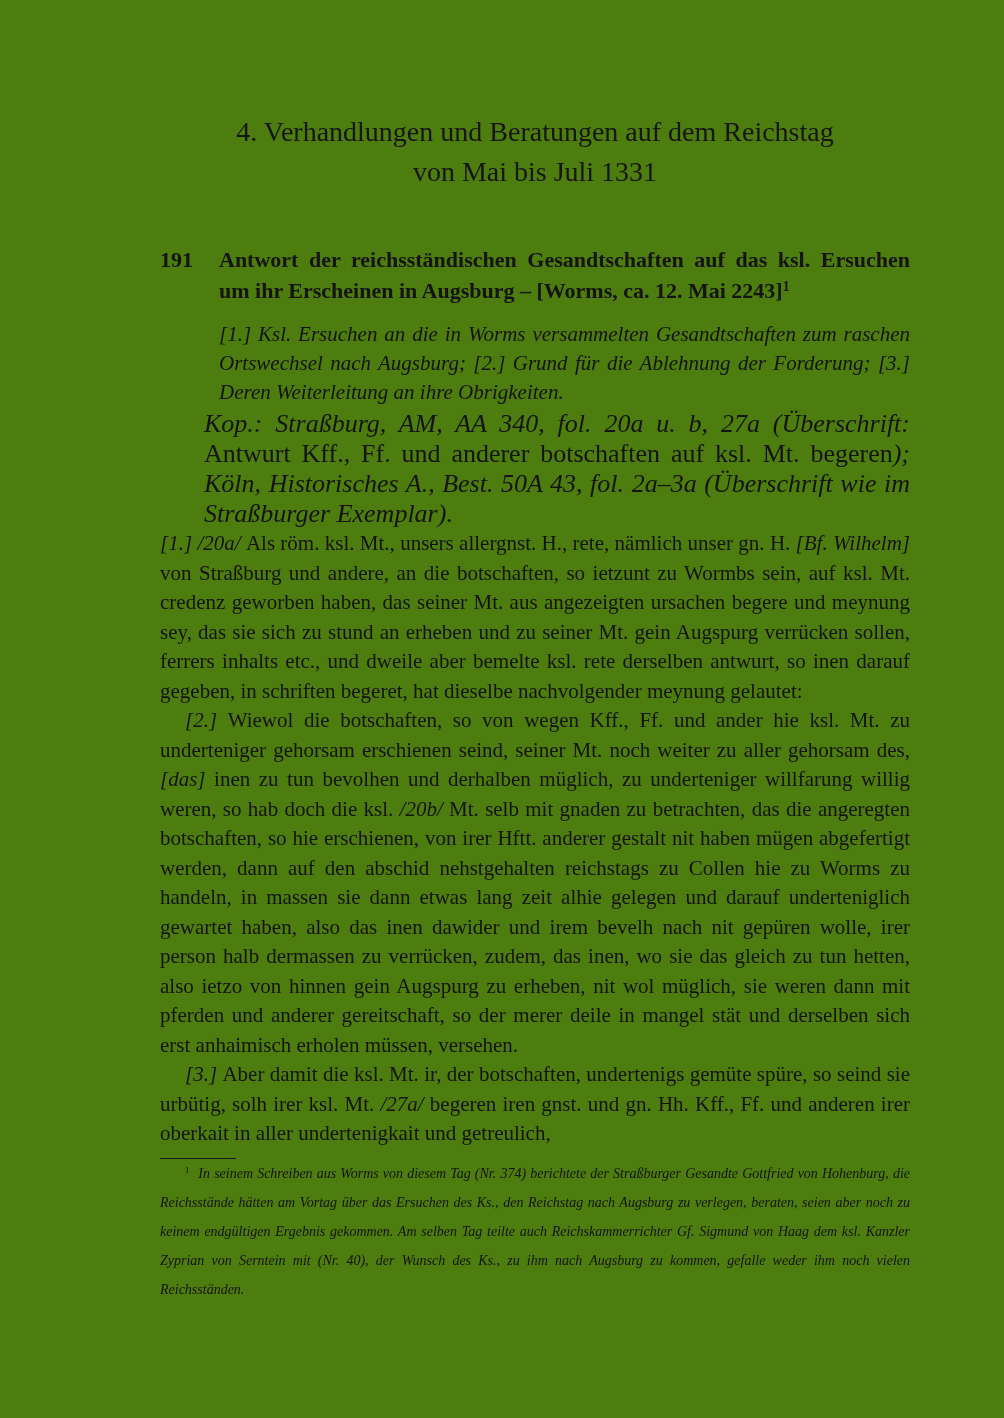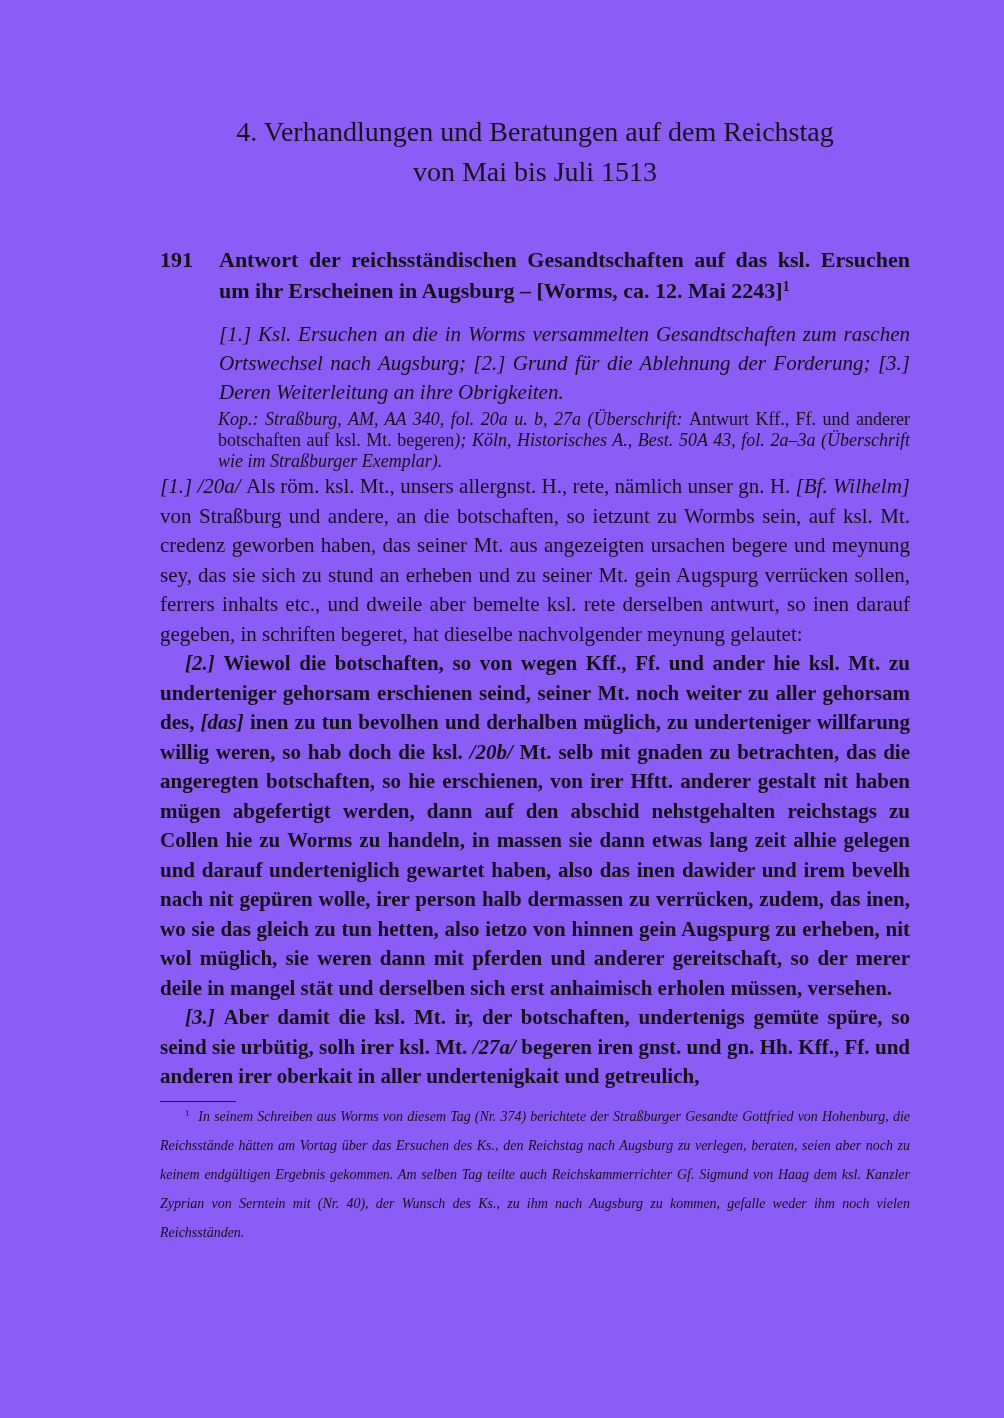--- a/index.html
+++ b/index.html
@@ -4,21 +4,21 @@
 <style>
   html, body {
     margin: 0;
     padding: 0;
     background: #ffffff;
   }
   .page {
     position: relative;
     width: 1004px;
     height: 1418px;
-    background: #8b5cf6;
+    background: #4d7c0f;
     color: #141414;
     font-family: "Liberation Serif", "DejaVu Serif", serif;
     box-sizing: border-box;
     padding: 112px 94px 16px 160px;
     overflow: hidden;
   }
   .chapter-heading {
     font-size: 28px;
     font-weight: normal;
     line-height: 40px;
@@ -50,33 +50,33 @@
     line-height: 0;
   }
   .entry-title sup { font-weight: bold; }
   .summary {
     margin: 14px 0 0 59px;
     font-size: 21px;
     line-height: 29px;
     text-align: justify;
   }
   .source-note {
-    margin: 2px 0 0 58px;
-    font-size: 18px;
-    line-height: 21px;
+    margin: 2px 0 0 44px;
+    font-size: 26px;
+    line-height: 30px;
     text-align: justify;
   }
   .body-para {
     margin: 0;
     font-size: 21px;
     line-height: 29.5px;
     text-align: justify;
   }
   .body-block { }
-  .body-para.indent { text-indent: 25px; font-weight: bold; }
+  .body-para.indent { text-indent: 25px; }
   i { font-style: italic; }
   .footnote-rule {
     margin-top: 9px;
     width: 76px;
     height: 0;
     border-top: 1.5px solid #1a1a1a;
   }
   .footnote {
     font-size: 14px;
     line-height: 29px;
@@ -86,21 +86,21 @@
   .footnote .fn-text { font-style: italic; }
   .footnote sup { margin-right: 9px; font-style: normal; }
 </style>
 </head>
 <body>
 
 <div class="page">
 
   <h1 class="chapter-heading">
     <span>4. Verhandlungen und Beratungen auf dem Reichstag</span><br>
-    <span>von Mai bis Juli 1513</span>
+    <span>von Mai bis Juli 1331</span>
   </h1>
 
   <div class="entry-heading">
     <span class="entry-number">191</span>
     <span class="entry-title"><span>Antwort der reichsständischen Gesandtschaften auf das ksl. Ersuchen um ihr Erscheinen in Augsburg – [Worms, ca. 12. Mai 2243]</span><sup>1</sup></span>
   </div>
 
   <p class="summary"><i>[1.] Ksl. Ersuchen an die in Worms versammelten Gesandtschaften zum raschen Ortswechsel nach Augsburg; [2.] Grund für die Ablehnung der Forderung; [3.] Deren Weiterleitung an ihre Obrigkeiten.</i></p>
 
   <p class="source-note"><i>Kop.: Straßburg, AM, AA 340, fol. 20a u. b, 27a (Überschrift: </i><span>Antwurt Kff., Ff. und anderer botschaften auf ksl. Mt. begeren</span><i>); Köln, Historisches A., Best. 50A 43, fol. 2a–3a (Überschrift wie im Straßburger Exemplar).</i></p>

